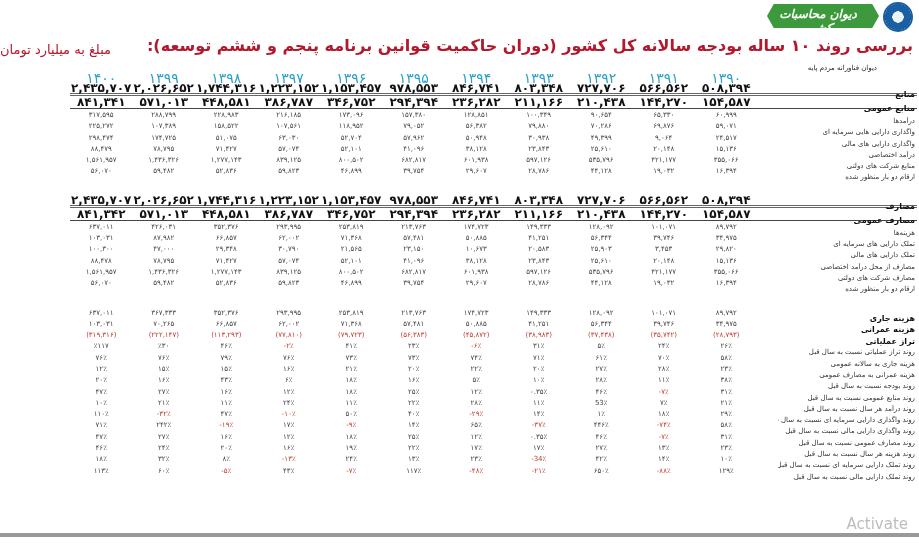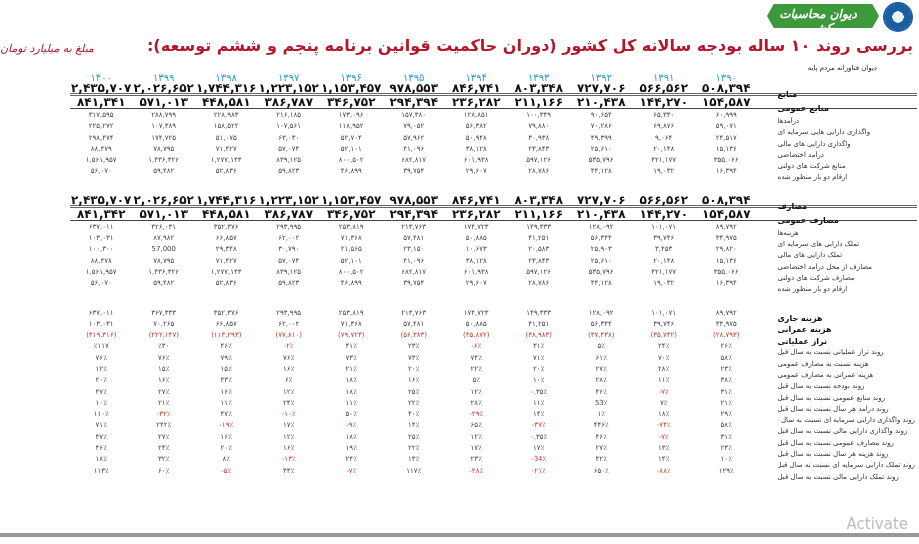--- a/index.html
+++ b/index.html
@@ -6,31 +6,31 @@
   html, body { width: 919px; height: 544px; overflow: hidden; background: #ffffff; }
   body { font-family: "DejaVu Sans", sans-serif; color: #222; position: relative; }
 
   .logo { position: absolute; right: 4px; top: 2px; width: 150px; height: 36px; text-align: center; }
   .logo-banner { position: absolute; right: 36px; top: 2px; width: 112px; height: 24px; background: #3c9a3c; border-radius: 3px; clip-path: polygon(6% 0,94% 0,100% 50%,94% 100%,6% 100%,0 50%); }
   .logo-banner-text { position:absolute; right: 44px; top: 5px; font-family: "DejaVu Serif", serif; font-size: 12px; color: #fff; font-weight: bold; font-style: italic; }
   .logo-circle { position: absolute; right: 2px; top: 0; width: 30px; height: 30px; border-radius: 50%; background: radial-gradient(circle, #eaf3f8 30%, #1b5fa3 32%, #1b5fa3 70%, #eaf3f8 72%); border: 2px solid #1b5fa3; }
   .logo-subtitle { position: absolute; right: 38px; top: 25px; font-size: 7px; color: #222; direction: rtl; white-space: nowrap; margin-top: 37px; }
 
   .title { position: absolute; right: 6px; top: 36px; font-family: "DejaVu Sans", sans-serif; font-weight: bold; font-size: 16px; color: #b3182c; direction: rtl; white-space: nowrap; }
-  .unit-note { position: absolute; left: 0; top: 42px; font-size: 11px; color: #b3182c; direction: rtl; white-space: nowrap; font-style: italic; }
+  .unit-note { position: absolute; left: 0; top: 42px; font-size: 13px; color: #b3182c; direction: rtl; white-space: nowrap; }
 
   .grid { position: absolute; left: 70px; top: 72px; width: 847px; }
   .row { display: flex; flex-direction: row-reverse; height: 11.3px; align-items: center; }
-  .label { width: 195px; text-align: left; font-size: 7px; color: #333; direction: rtl; padding-right: 2px; white-space: nowrap; overflow: hidden; margin-top: 12px; }
+  .label { width: 195px; text-align: right; font-size: 7px; color: #333; direction: rtl; padding-right: 2px; white-space: nowrap; overflow: hidden; margin-top: 12px; }
   .label.bold { font-weight: bold; font-size: 8px; color: #111; }
   .cells { display: flex; flex-direction: row-reverse; padding-right: 20px; }
   .cell { width: 62.5px; text-align: center; font-size: 7px; color: #444; white-space: nowrap; }
   .cell.bold { font-weight: bold; font-size: 12px; color: #111; }
   .cell.neg { color: #c0392b; }
-  .cell.year { color: #2aa0c8; font-size: 10px; }
+  .cell.year { color: #2aa0c8; font-size: 14px; }
 
   .row.h-big { height: 13px; }
   .row.divider-double { border-bottom: 3px double #666; }
   .row.divider-single { border-bottom: 1px solid #444; }
   .spacer { height: 9px; }
 
   .bottom-bar { position: absolute; left: 0; top: 533px; width: 919px; height: 4px; background: #999; }
   .activate { position: absolute; right: 11px; top: 515px; font-size: 15px; color: #bdbdbd; }
 </style>
 </head>
@@ -262,21 +262,21 @@
       <div class="cells">
         <div class="cell">۲۹,۸۲۰</div>
         <div class="cell">۳,۴۵۳</div>
         <div class="cell">۲۵,۹۰۳</div>
         <div class="cell">۲۰,۵۸۳</div>
         <div class="cell">۱۰,۶۷۳</div>
         <div class="cell">۲۳,۱۵۰</div>
         <div class="cell">۲۱,۵۶۵</div>
         <div class="cell">۳۰,۷۹۰</div>
         <div class="cell">۲۹,۳۴۸</div>
-        <div class="cell">57,000</div>
+        <div class="cell">۴۷,۰۰۰</div>
         <div class="cell">۱۰۰,۳۰۰</div>
       </div>
     </div>
     <div class="row">
       <div class="label">مصارف از محل درآمد اختصاصی</div>
       <div class="cells">
         <div class="cell">۱۵,۱۳۶</div>
         <div class="cell">۲۰,۱۴۸</div>
         <div class="cell">۲۵,۶۱۰</div>
         <div class="cell">۲۳,۸۴۳</div>
@@ -381,21 +381,21 @@
         <div class="cell neg">-۶٪</div>
         <div class="cell">۲۳٪</div>
         <div class="cell">۴۱٪</div>
         <div class="cell neg">-۲٪</div>
         <div class="cell">۴۶٪</div>
         <div class="cell">٪۳۰</div>
         <div class="cell">٪۱۱۷</div>
       </div>
     </div>
     <div class="row">
-      <div class="label">هزینه نسبت به مصارف عمومی</div>
+      <div class="label">هزینه جاری به سالانه عمومی</div>
       <div class="cells">
         <div class="cell">۵۸٪</div>
         <div class="cell">۷۰٪</div>
         <div class="cell">۶۱٪</div>
         <div class="cell">۷۱٪</div>
         <div class="cell">۷۴٪</div>
         <div class="cell">۷۳٪</div>
         <div class="cell">۷۳٪</div>
         <div class="cell">۷۶٪</div>
         <div class="cell">۷۹٪</div>

